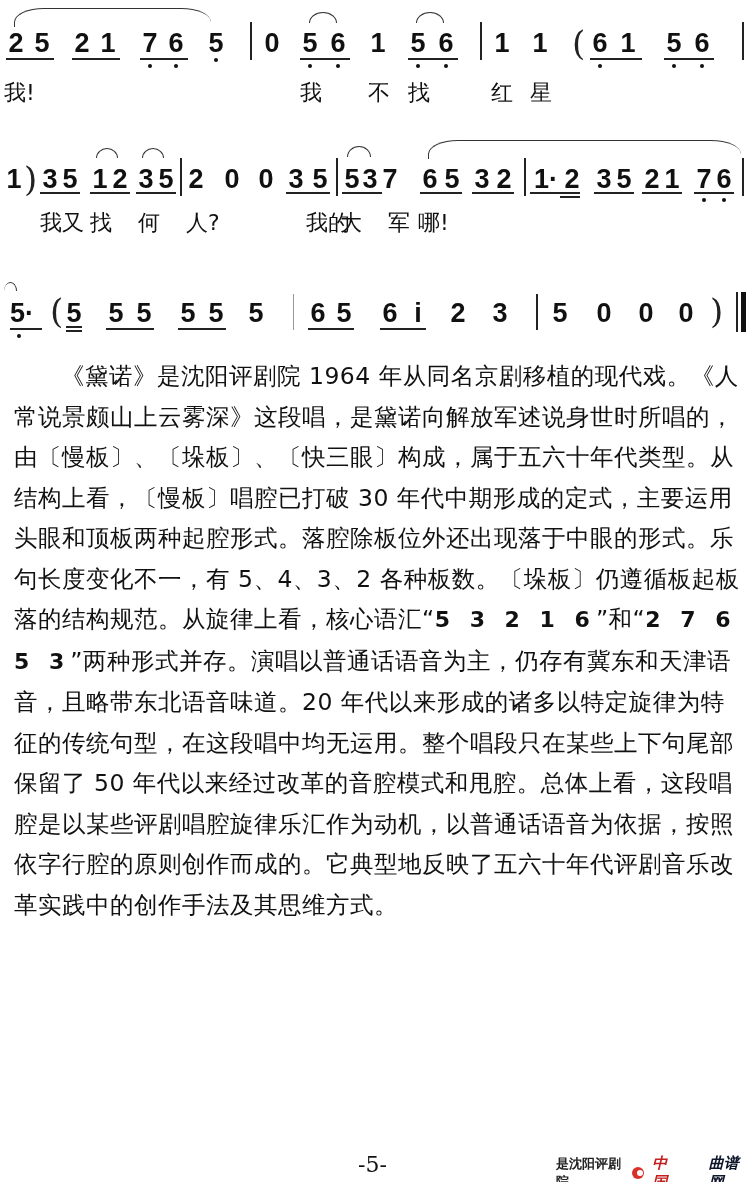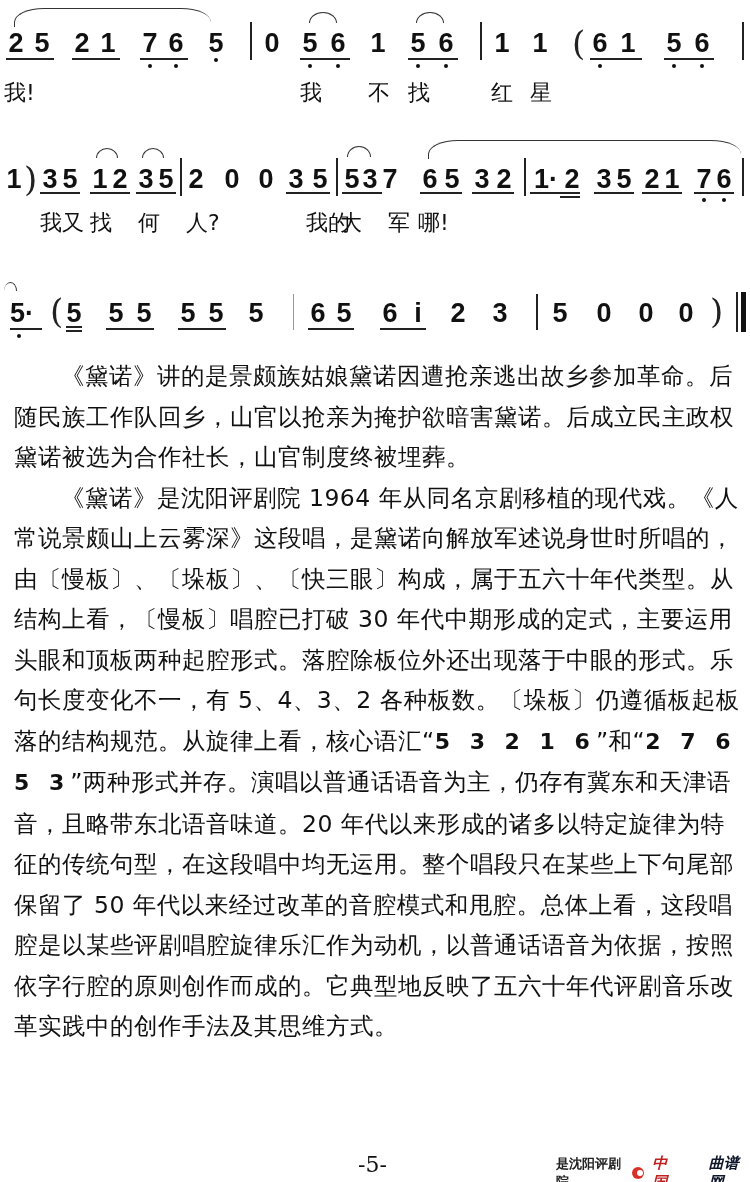--- a/index.html
+++ b/index.html
@@ -178,21 +178,20 @@
   <span class="note" style="left:550px;top:18px;">5</span>
   <span class="note" style="left:594px;top:18px;">0</span>
   <span class="note" style="left:636px;top:18px;">0</span>
   <span class="note" style="left:676px;top:18px;">0</span>
   <span class="paren" style="left:710px;top:14px;">)</span>
   <div class="bar" style="left:736px;top:12px;height:40px;"></div>
   <div class="bar-thick" style="left:741px;top:12px;height:40px;"></div>
 </div>
 
 <div class="prose" style="top:356px;">
-  <p class="indent">《黛诺》讲的是景颇族姑娘黛诺因遭抢亲逃出故乡参加革命。后随民族工作队回乡，山官以抢亲为掩护欲暗害黛诺。后成立民主政权黛诺被选为合作社长，山官制度终被埋葬。</p>
   <p class="indent"><span>《黛诺》是沈阳评剧院 1964 年从同名京剧移植的现代戏。《人常说景颇山上云雾深》这段唱，是黛诺向解放军述说身世时所唱的，由〔慢板〕、〔垛板〕、〔快三眼〕构成，属于五六十年代类型。从结构上看，〔慢板〕唱腔已打破 30 年代中期形成的定式，主要运用头眼和顶板两种起腔形式。落腔除板位外还出现落于中眼的形式。乐句长度变化不一，有 5、4、3、2 各种板数。〔垛板〕仍遵循板起板落的结构规范。从旋律上看，核心语汇“</span><span class="num">5 3 2 1 6</span><span>”和“</span><span class="num">2 7 6 5 3</span><span>”两种形式并存。演唱以普通话语音为主，仍存有冀东和天津语音，且略带东北语音味道。20 年代以来形成的诸多以特定旋律为特征的传统句型，在这段唱中均无运用。整个唱段只在某些上下句尾部保留了 50 年代以来经过改革的音腔模式和甩腔。总体上看，这段唱腔是以某些评剧唱腔旋律乐汇作为动机，以普通话语音为依据，按照依字行腔的原则创作而成的。它典型地反映了五六十年代评剧音乐改革实践中的创作手法及其思维方式。</span></p>
 </div>
 
 <div class="pagenum">-5-</div>
 <div class="watermark">
   <span>是沈阳评剧院</span>
   <span class="wm-logo"></span>
   <span class="wm-brand1">中国</span>
     <span class="wm-brand2">曲谱网</span>
 </div>

